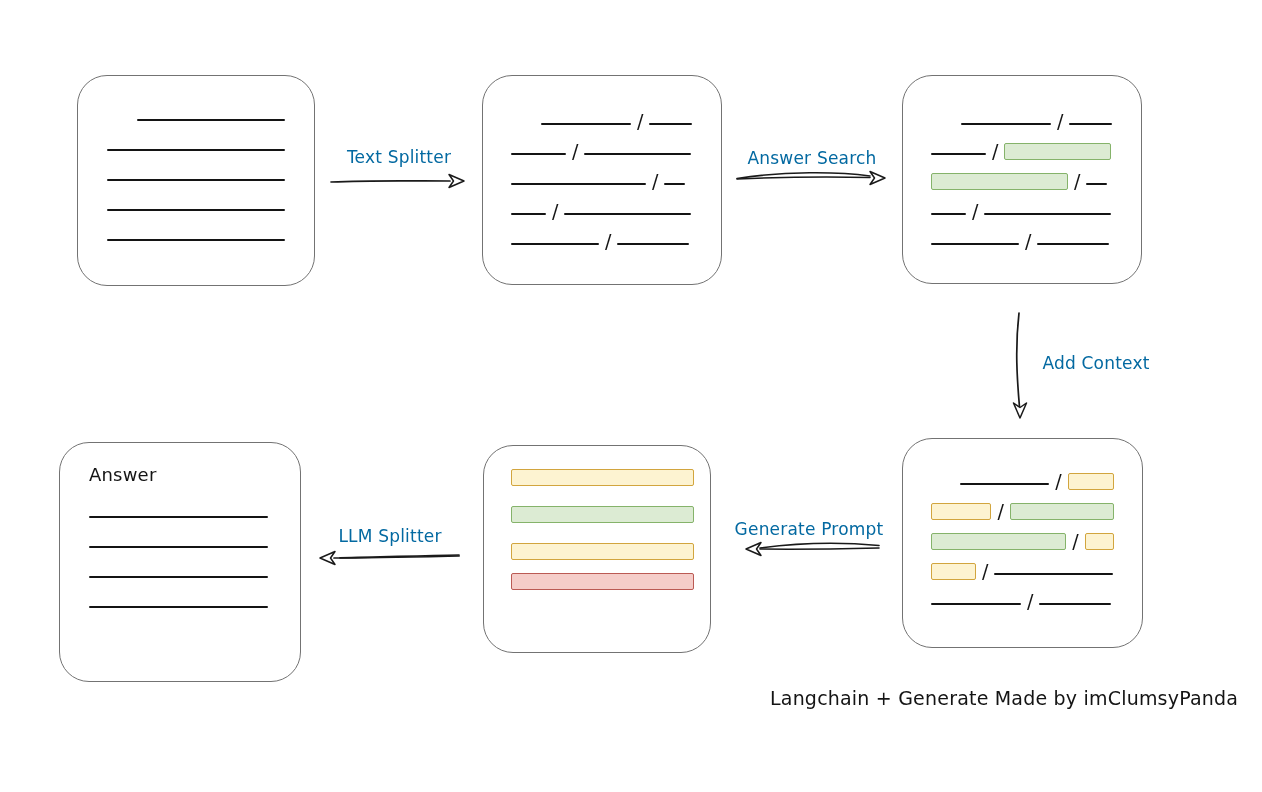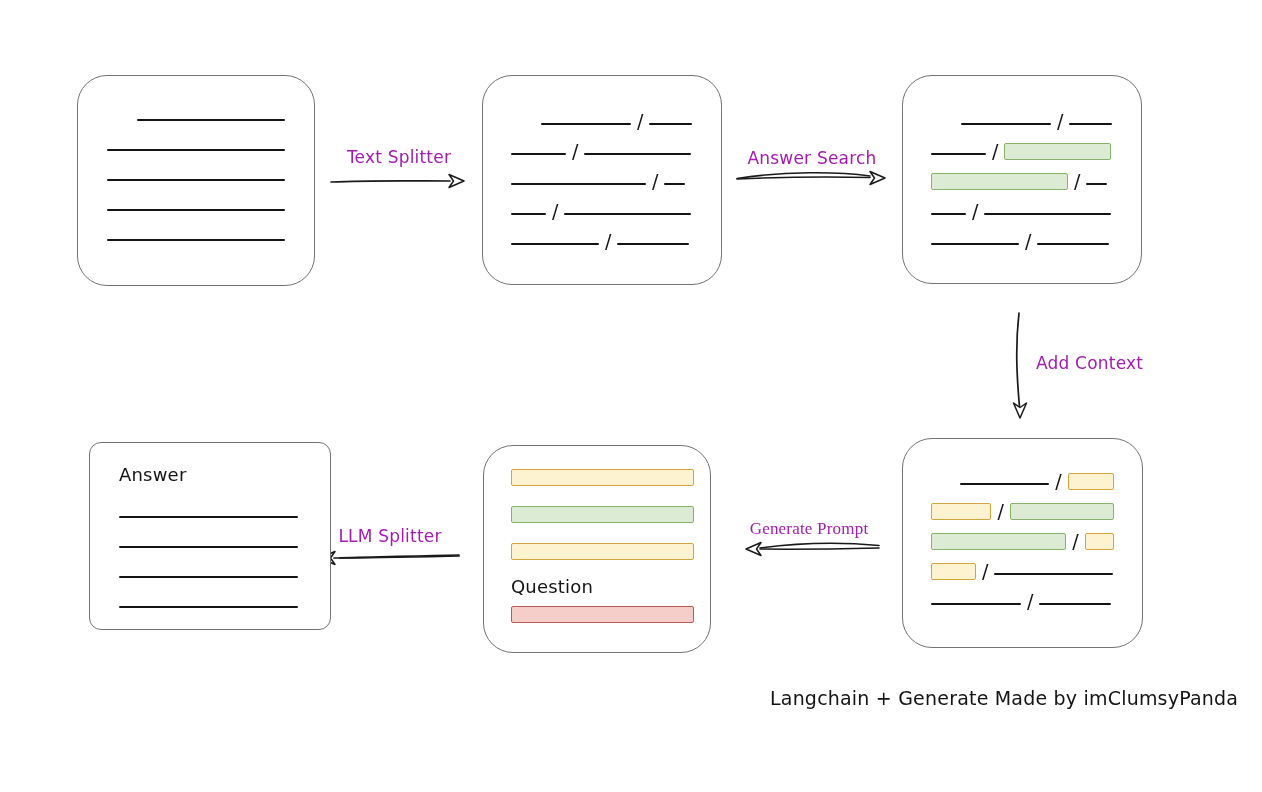--- a/index.html
+++ b/index.html
@@ -52,21 +52,21 @@
   .seg-green  { background: var(--green-fill);  border: 1.4px solid var(--green-stroke); }
   .seg-yellow { background: var(--yellow-fill); border: 1.4px solid var(--yellow-stroke); }
   .seg-red    { background: var(--red-fill);    border: 1.4px solid var(--red-stroke); }
 
   
   .node-document { left: 77px;  top: 75px;  width: 238px; height: 211px; }
   .node-chunks   { left: 482px; top: 75px;  width: 240px; height: 210px; }
   .node-vector   { left: 902px; top: 75px;  width: 240px; height: 209px; }
   .node-context  { left: 902px; top: 438px; width: 241px; height: 210px; }
   .node-prompt   { left: 483px; top: 445px; width: 228px; height: 208px; }
-  .node-answer   { left: 89px;  top: 442px; width: 242px; height: 188px; border-radius: 12px; }
+  .node-answer   { left: 59px;  top: 442px; width: 242px; height: 240px; }
 
   .node-document .rows { padding: 22px 29px 0 29px; }
   .node-chunks .rows,
   .node-vector .rows   { padding: 26px 28px 0 28px; }
   .node-context .rows  { padding: 23px 28px 0 28px; }
 
   .node-title {
     font-size: 18px;
     line-height: 24px;
     color: #141414;
@@ -91,29 +91,29 @@
     background: #141414;
     border-radius: 1px;
     margin-bottom: 28px;
     width: 179px;
   }
 
   .arrow-label {
     position: absolute;
     font-size: 17px;
     line-height: 22px;
-    color: #a21caf;
+    color: #0369a1;
     text-align: center;
     letter-spacing: 0.2px;
     white-space: nowrap;
   }
   .label-text-splitter   { left: 331px;  top: 146px; width: 136px; }
   .label-vector-search   { left: 742px;  top: 147px; width: 140px; }
-  .label-add-context     { left: 1036px; top: 352px; width: 120px; text-align: left; }
-  .label-generate-prompt { left: 734px;  top: 518px; width: 150px; font-family: Liberation Serif, serif; }
+  .label-add-context     { left: 1036px; top: 352px; width: 120px; text-align: center; }
+  .label-generate-prompt { left: 734px;  top: 518px; width: 150px; }
   .label-llm-response    { left: 328px;  top: 525px; width: 124px; }
 
   .caption {
     position: absolute;
     left: 770px; top: 686px; width: 410px;
     text-align: center;
     font-size: 19px;
     line-height: 24px;
     color: #141414;
     letter-spacing: 0.2px;
@@ -261,21 +261,20 @@
           <span class="seg-line" style="width: 90px;"></span>
           <span class="seg-slash">/</span>
           <span class="seg-line" style="width: 72px;"></span>
         </div>
       </div>
   </div>
 
   <div class="node node-prompt">
     <div class="inner">
       <div class="bars knowledge-bars"><div class="bar seg-box seg-yellow"></div><div class="bar seg-box seg-green"></div><div class="bar seg-box seg-yellow"></div></div>
-      <div class="node-title question-title">Question</div>
       <div class="bars question-bars"><div class="bar seg-box seg-red"></div></div>
     </div>
   </div>
 
   <div class="node node-answer">
     <div class="inner">
       <div class="node-title">Answer</div>
       <div class="answer-lines">
           <div class="answer-line"></div>
           <div class="answer-line"></div>

